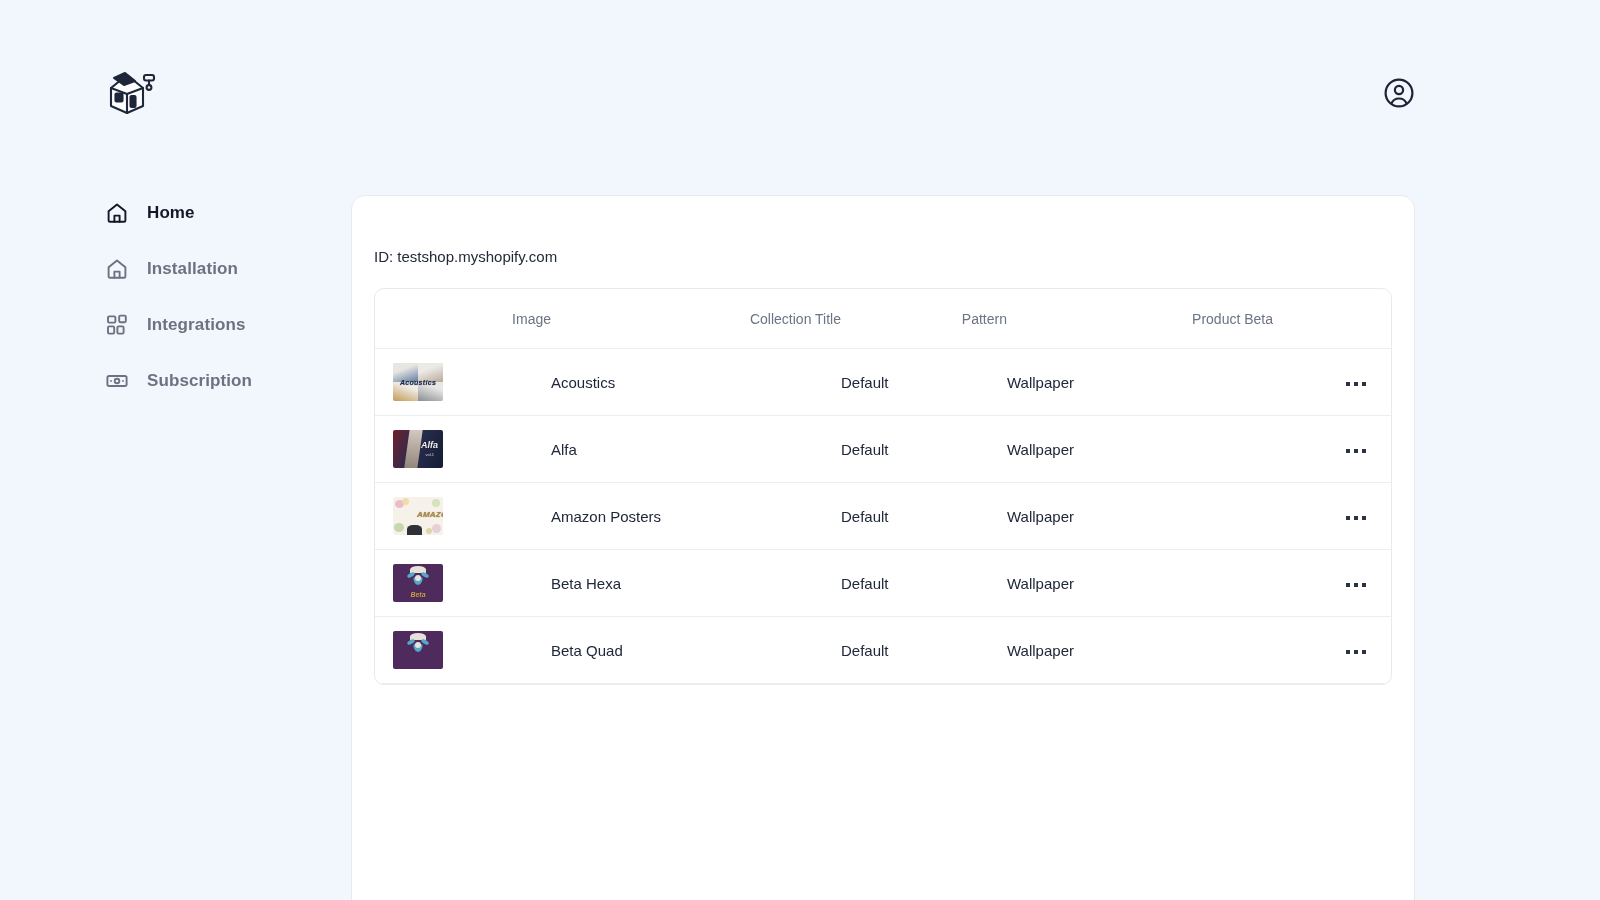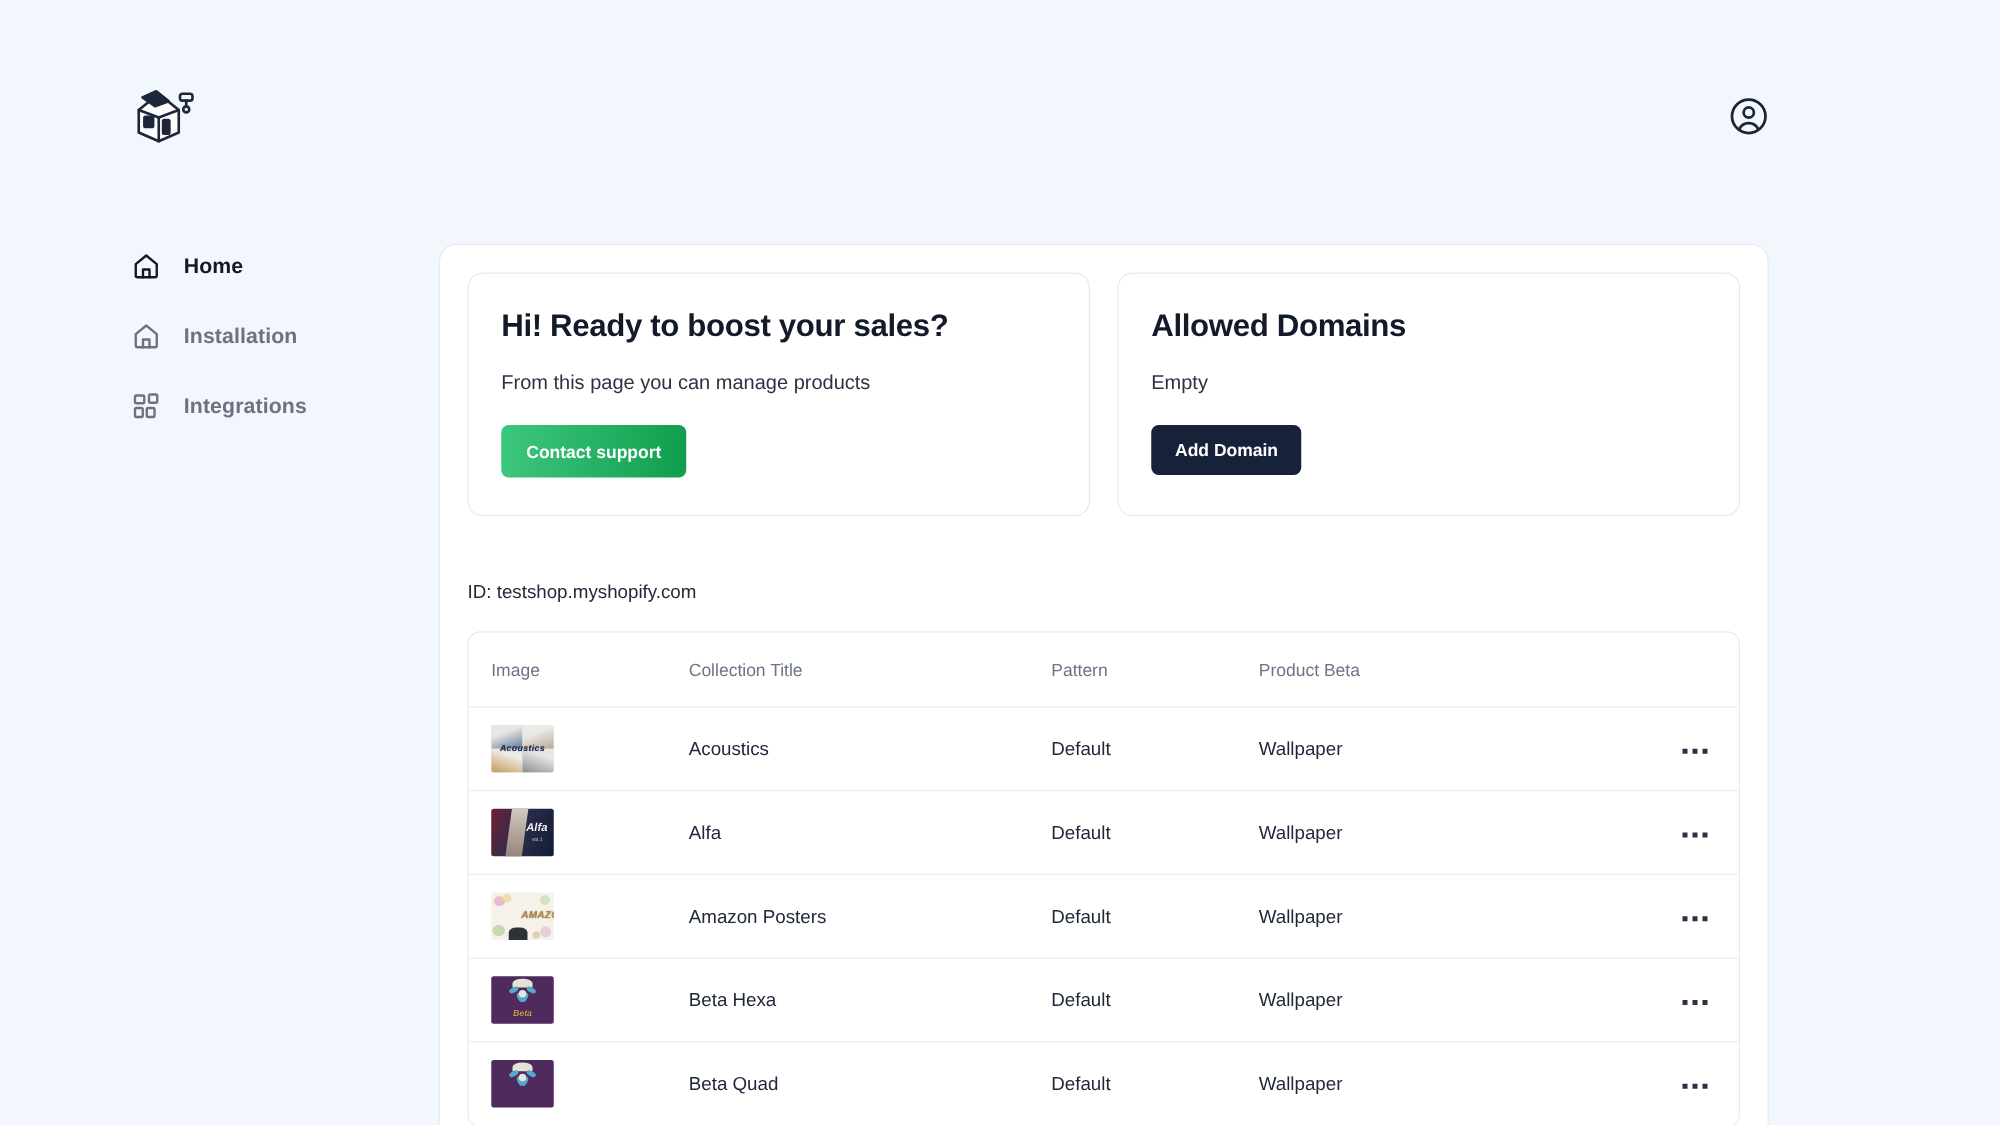--- a/index.html
+++ b/index.html
@@ -87,21 +87,21 @@
   .shop-id { font-size: 15px; color: #222938; margin-top: 26px; }
 
   .table-wrap {
     margin-top: 23px;
     border: 1px solid #e9eaee;
     border-radius: 10px;
     overflow: hidden;
   }
   table { width: 100%; border-collapse: collapse; table-layout: fixed; }
   th {
-    text-align: left; font-size: 14px; font-weight: normal; color: #6a7484;
+    text-align: right; font-size: 14px; font-weight: normal; color: #6a7484;
     padding: 22px 0 21px 0; border-bottom: 1px solid #eceef1;
   }
   td {
     font-size: 15px; color: #20283a;
     padding: 14px 0; border-bottom: 1px solid #eceef1;
     vertical-align: middle;
   }
   .c-img   { width: 176px; padding-left: 18px; }
   .c-title { width: 290px; }
   .c-pat   { width: 166px; margin-left: 19px; }
@@ -221,38 +221,35 @@
         <svg viewBox="0 0 24 24" width="24" height="24" fill="none" stroke="#6c7280" stroke-width="1.9" stroke-linejoin="round">
           <rect x="3" y="3.4" width="7.4" height="6.2" rx="1.2"></rect>
           <rect x="14.2" y="2.6" width="6.6" height="6.6" rx="1.2"></rect>
           <rect x="3" y="13.4" width="6.2" height="7.2" rx="1.2"></rect>
           <rect x="12.4" y="13.4" width="6.2" height="7.2" rx="1.2"></rect>
         </svg>
       </span>
       <span class="nav-label">Integrations</span>
     </div>
 
+    <div class="nav-item">
+      <span class="nav-icon">
+        <svg viewBox="0 0 24 24" width="24" height="24" fill="none" stroke="#6c7280" stroke-width="1.9" stroke-linejoin="round">
+          <rect x="2.4" y="7" width="19.2" height="10" rx="1.8"></rect>
+          <circle cx="12" cy="12" r="2.3"></circle>
+          <circle cx="6" cy="12" r=".9" fill="#6c7280" stroke="none"></circle>
+          <circle cx="18" cy="12" r=".9" fill="#6c7280" stroke="none"></circle>
+        </svg>
+      </span>
+      <span class="nav-label">Subscription</span>
+    </div>
   </nav>
 
   <main class="main-panel">
 
-    <div class="cards-row">
-
-      <section class="card">
-        <h2>Hi! Ready to boost your sales?</h2>
-        <p>From this page you can manage products</p>
-        <button class="btn btn-green">Contact support</button>
-      </section>
-
-      <section class="card">
-        <h2>Allowed Domains</h2>
-        <p>Empty</p>
-        <button class="btn btn-dark">Add Domain</button>
-      </section>
-    </div>
 
     <div class="collections">
       <div class="shop-id">ID: testshop.myshopify.com</div>
 
       <div class="table-wrap">
         <table>
           <thead>
             <tr>
               <th class="c-img">Image</th>
               <th class="c-title">Collection Title</th>

